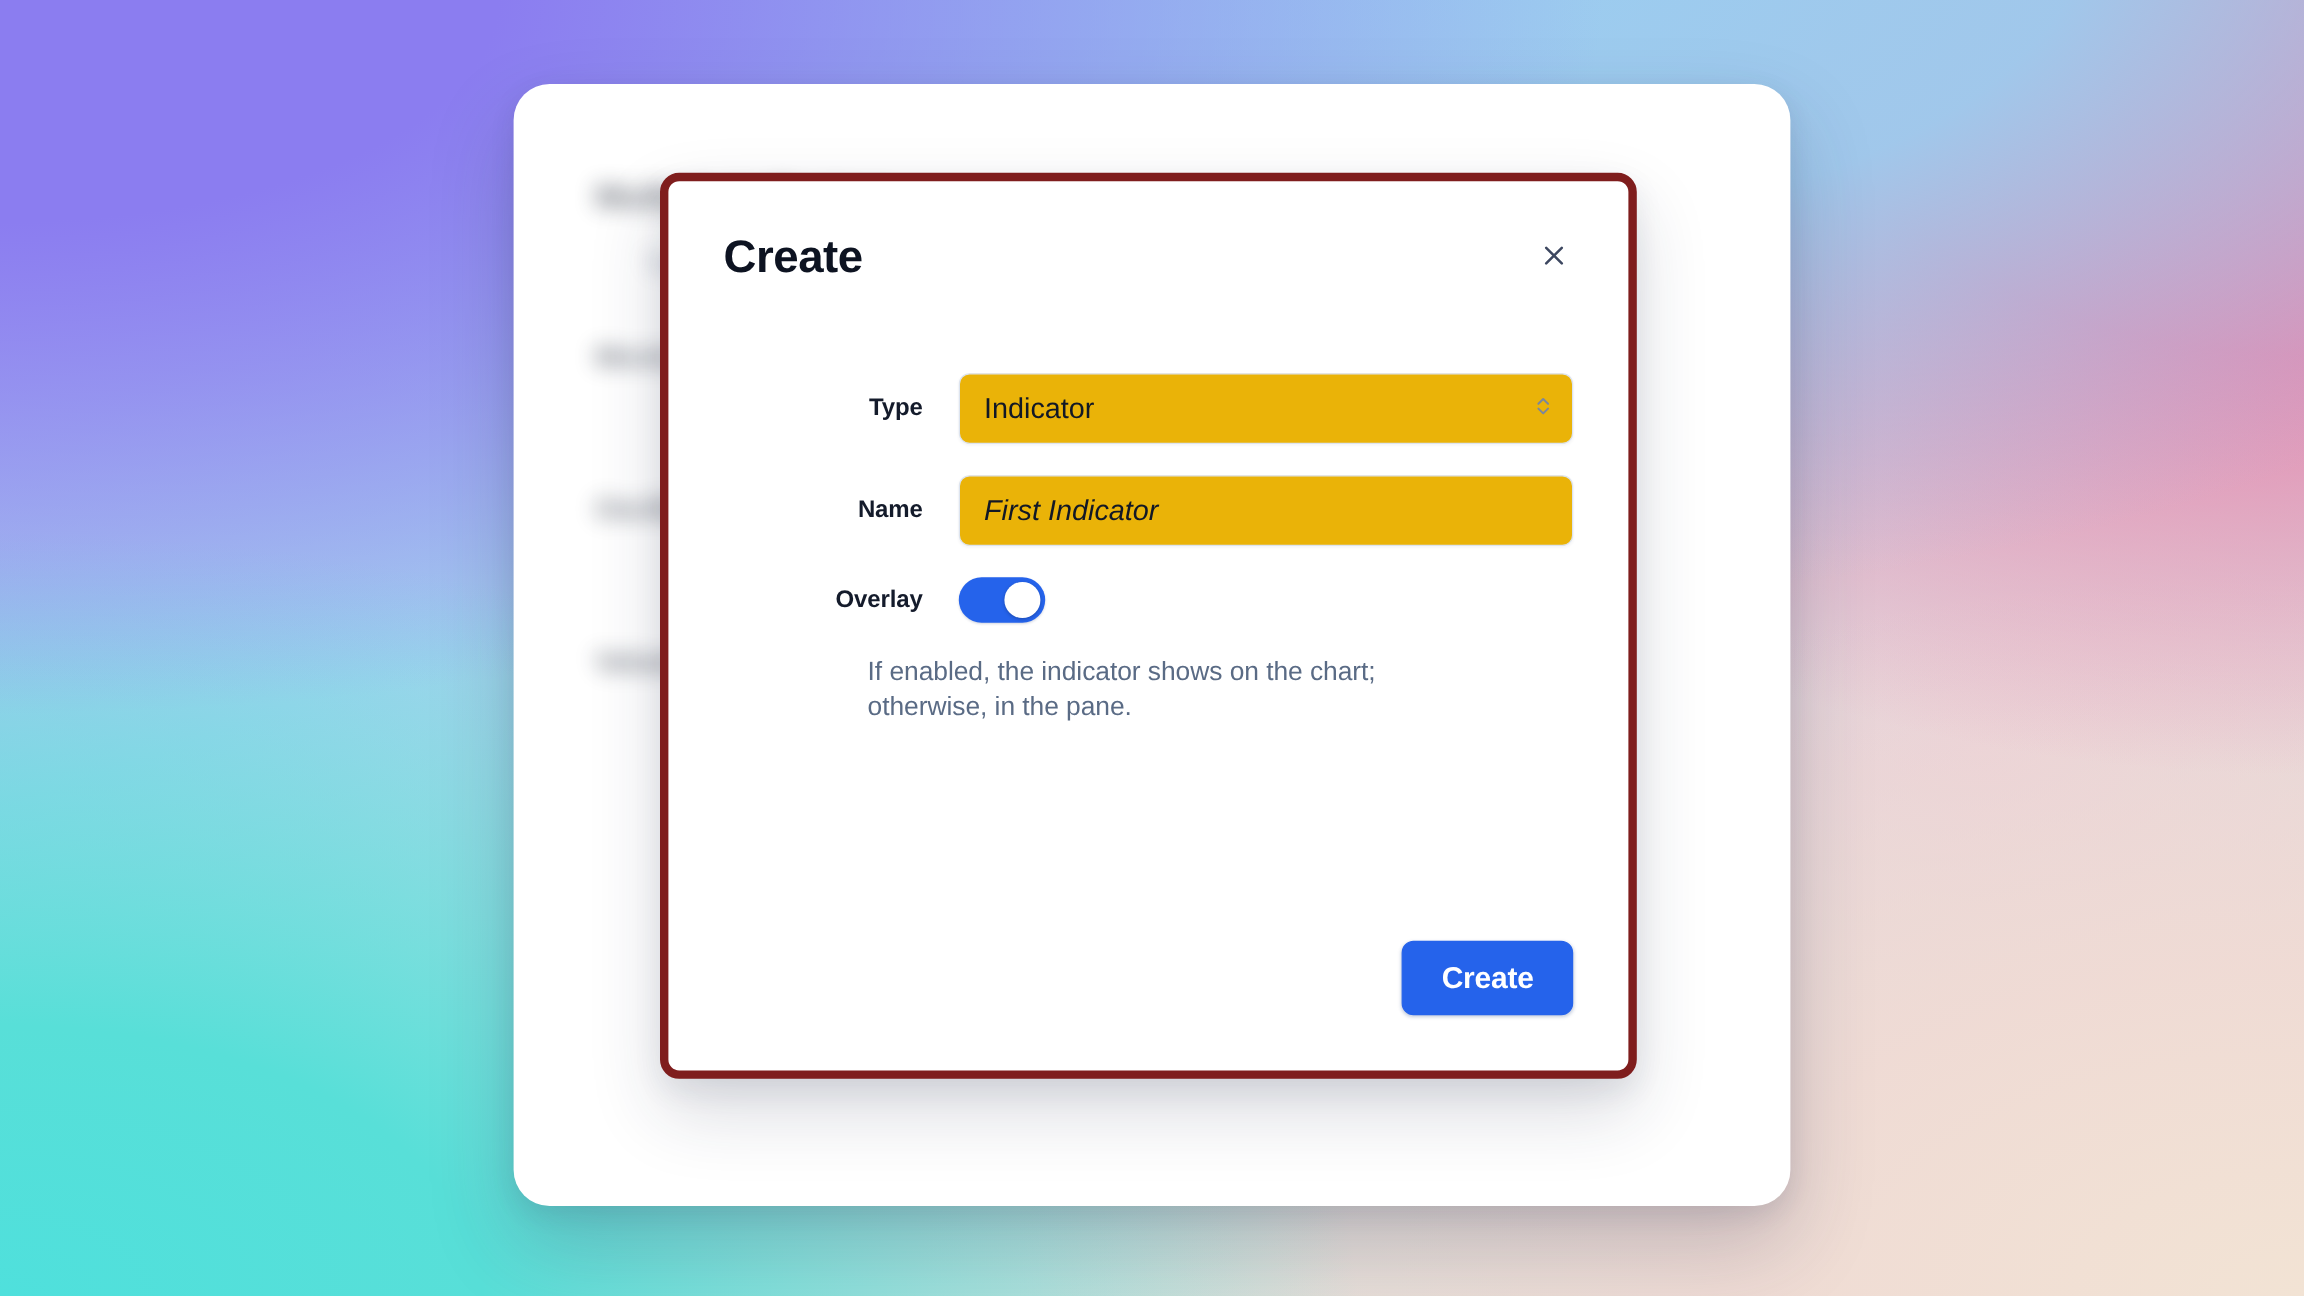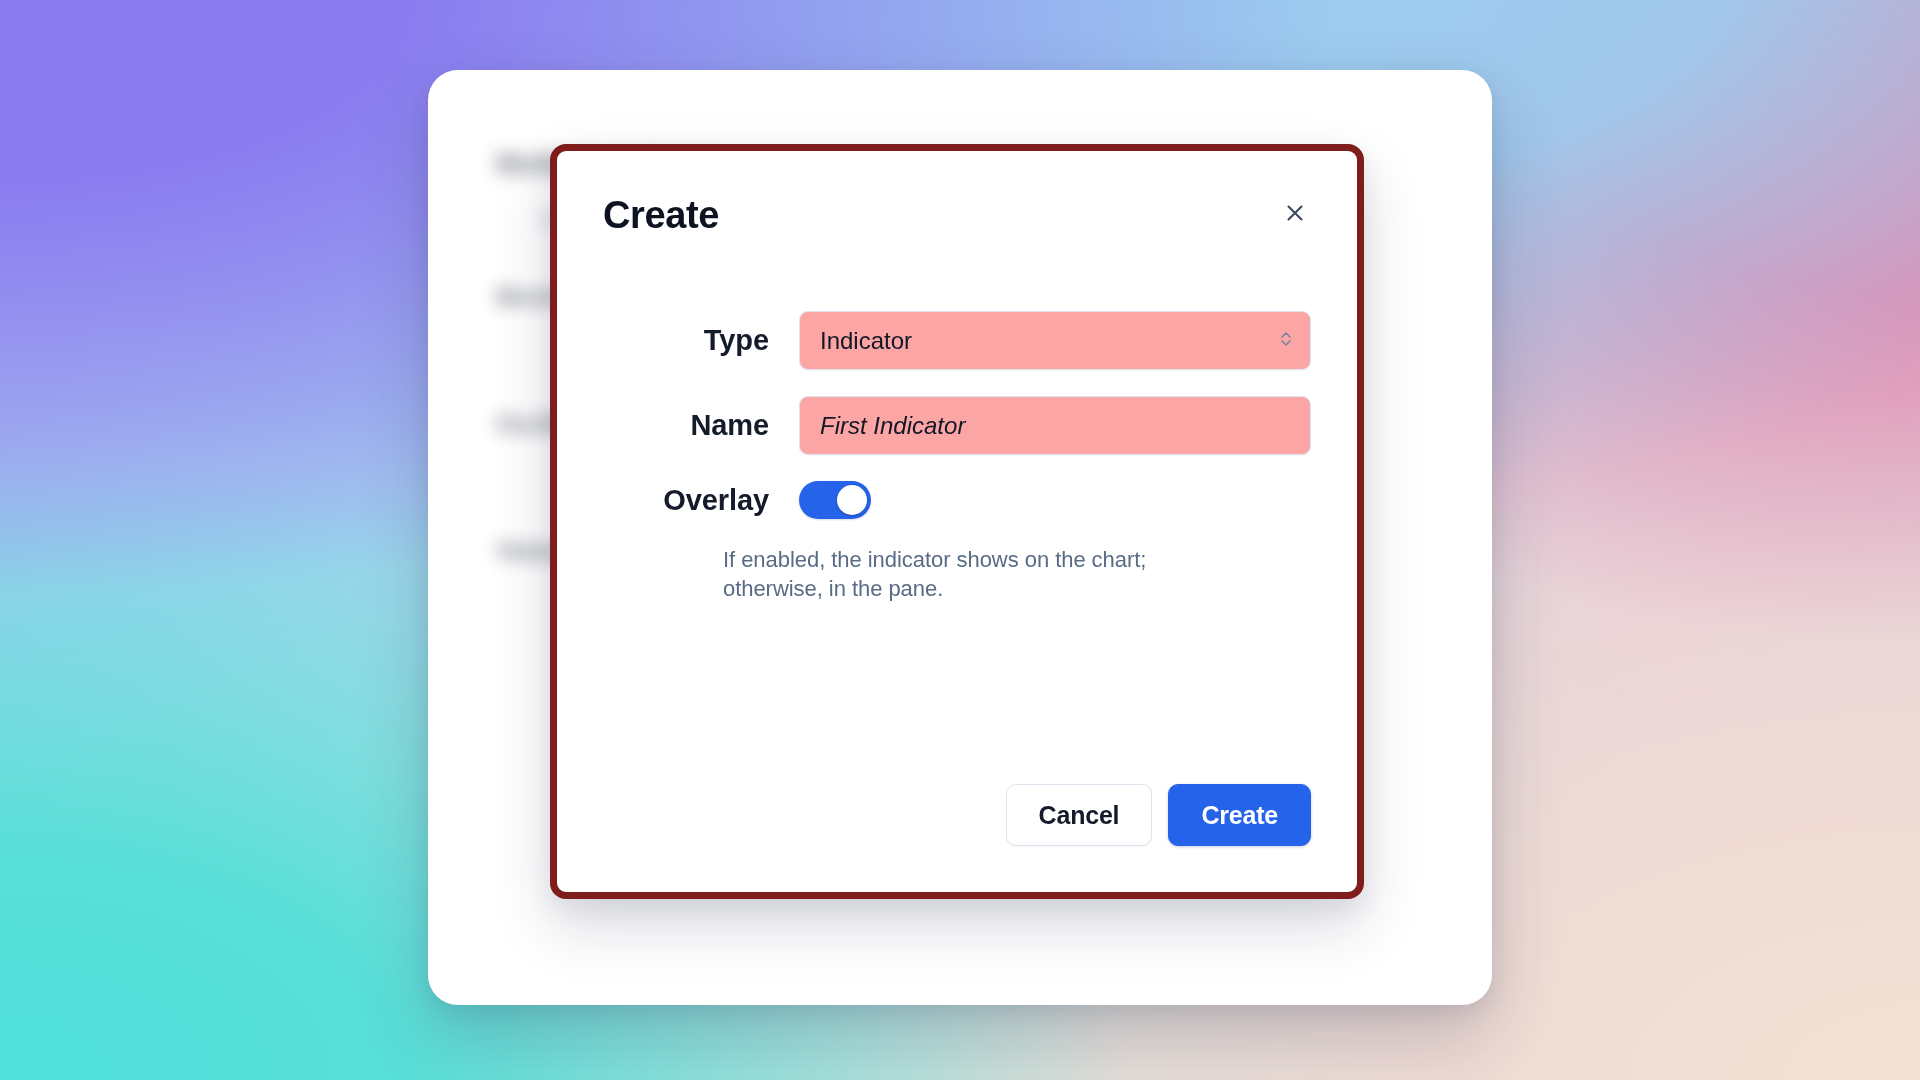--- a/index.html
+++ b/index.html
@@ -131,37 +131,37 @@
     display: flex;
     align-items: center;
     margin-bottom: 26px;
   }
 
   .field-label {
     width: 196px;
     flex: 0 0 196px;
     text-align: right;
     padding-right: 30px;
-    font-size: 29px;
+    font-size: 20px;
     font-weight: 700;
     color: #141b2b;
     letter-spacing: -0.1px;
   }
 
   .control-wrap {
     position: relative;
     flex: 1;
   }
 
   .control {
     width: 100%;
     height: 59px;
     border: 1px solid #dde4ef;
     border-radius: 9px;
-    background: #fca5a5;
+    background: #eab308;
     font-family: "Liberation Sans", sans-serif;
     font-size: 24px;
     color: #121826;
     padding: 0 46px 0 20px;
     line-height: 57px;
     outline: none;
     box-shadow: 0 1px 2px rgba(25, 35, 60, 0.035);
   }
 
   input.control { padding-right: 20px; font-style: italic; }
@@ -312,18 +312,17 @@
             <span class="knob"></span>
           </button>
         </div>
       </div>
 
       <div id="overlay-help">If enabled, the indicator shows on the chart; otherwise, in the pane.</div>
 
     </div>
 
     <div id="modal-footer">
-      <button class="btn" id="cancel-button">Cancel</button>
       <button class="btn" id="create-button">Create</button>
     </div>
 
   </div>
 </div>
 
 </body></html>

